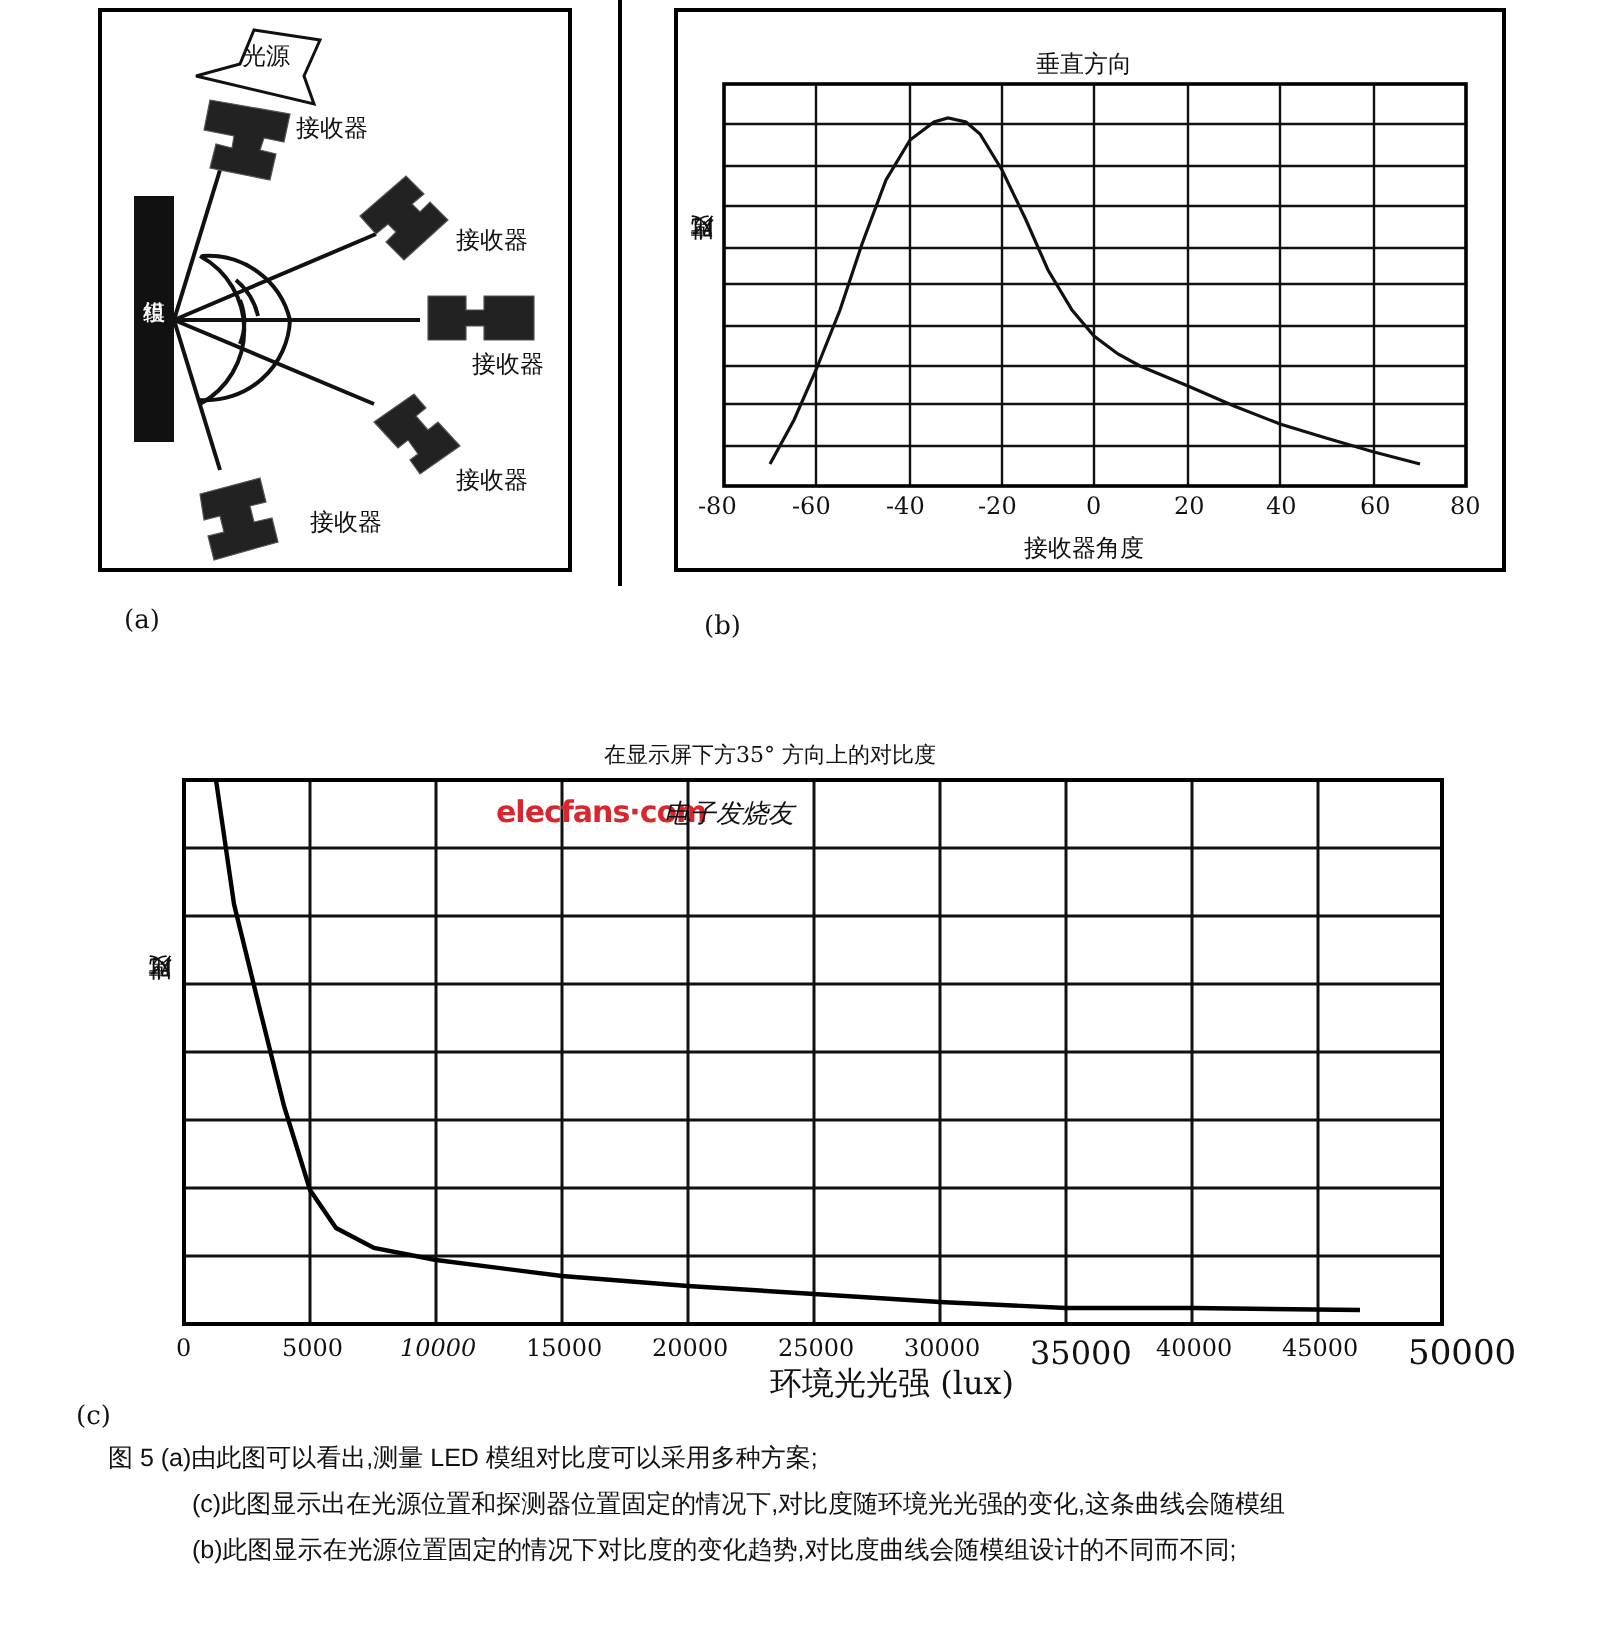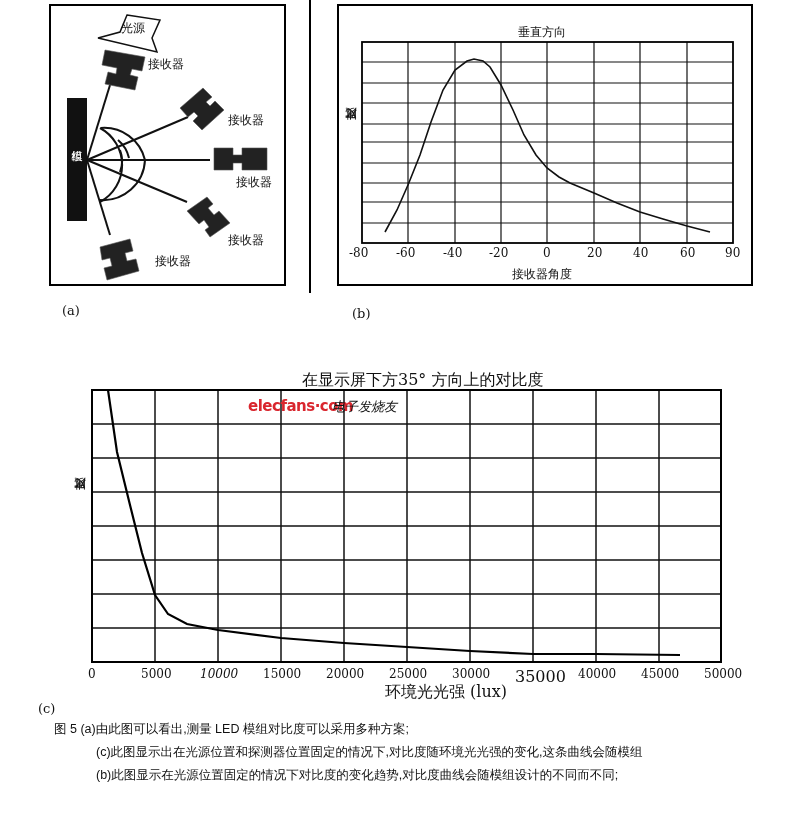--- a/index.html
+++ b/index.html
@@ -108,41 +108,41 @@
 <div class="abs" style="left:343px;top:130px;font-size:12px;writing-mode:vertical-rl;transform:rotate(180deg);">对比度</div>
 <div>
   <span class="abs" style="left:349px;top:246px;font-size:12px;">-80</span>
   <span class="abs" style="left:396px;top:246px;font-size:12px;">-60</span>
   <span class="abs" style="left:443px;top:246px;font-size:12px;">-40</span>
   <span class="abs" style="left:489px;top:246px;font-size:12px;">-20</span>
   <span class="abs" style="left:543px;top:246px;font-size:12px;">0</span>
   <span class="abs" style="left:587px;top:246px;font-size:12px;">20</span>
   <span class="abs" style="left:633px;top:246px;font-size:12px;">40</span>
   <span class="abs" style="left:680px;top:246px;font-size:12px;">60</span>
-  <span class="abs" style="left:725px;top:246px;font-size:12px;">90</span>
+  <span class="abs" style="left:725px;top:246px;font-size:12px;">80</span>
 </div>
 <div class="abs" style="left:512px;top:266px;font-size:12px;">接收器角度</div>
 <div class="abs panel-label" style="left:352px;top:306px;">(b)</div>
 
-<div class="abs" style="left:302px;top:370px;font-size:16px;">在显示屏下方35° 方向上的对比度</div>
+<div class="abs" style="left:302px;top:370px;font-size:11px;">在显示屏下方35° 方向上的对比度</div>
 <div class="abs" style="left:248px;top:397px;font-size:15px;color:#d9262e;font-family:'DejaVu Sans',sans-serif;font-weight:bold;letter-spacing:-0.5px;">elecfans·com</div>
 <div class="abs" style="left:332px;top:398px;font-size:13px;font-style:italic;">电子发烧友</div>
 <div class="abs" style="left:72px;top:500px;font-size:12px;writing-mode:vertical-rl;transform:rotate(180deg);">对比度</div>
 <div>
   <span class="abs" style="left:88px;top:667px;font-size:12px;">0</span>
   <span class="abs" style="left:141px;top:667px;font-size:12px;">5000</span>
   <span class="abs" style="left:200px;top:667px;font-size:12px;font-style:italic;">10000</span>
   <span class="abs" style="left:263px;top:667px;font-size:12px;">15000</span>
   <span class="abs" style="left:326px;top:667px;font-size:12px;">20000</span>
   <span class="abs" style="left:389px;top:667px;font-size:12px;">25000</span>
   <span class="abs" style="left:452px;top:667px;font-size:12px;">30000</span>
   <span class="abs" style="left:515px;top:667px;font-size:16px;">35000</span>
   <span class="abs" style="left:578px;top:667px;font-size:12px;">40000</span>
   <span class="abs" style="left:641px;top:667px;font-size:12px;">45000</span>
-  <span class="abs" style="left:704px;top:667px;font-size:12px;">50000</span>
+  <span class="abs" style="left:704px;top:667px;font-size:17px;">50000</span>
 </div>
 <div class="abs" style="left:385px;top:682px;font-size:16px;">环境光光强 (lux)</div>
 <div class="abs panel-label" style="left:38px;top:701px;">(c)</div>
 
 <div class="caption">
   <div>图 5  (a)由此图可以看出,测量 LED 模组对比度可以采用多种方案;</div>
   <div class="ind">(c)此图显示出在光源位置和探测器位置固定的情况下,对比度随环境光光强的变化,这条曲线会随模组</div>
   <div class="ind">(b)此图显示在光源位置固定的情况下对比度的变化趋势,对比度曲线会随模组设计的不同而不同;</div>
 </div>
 

